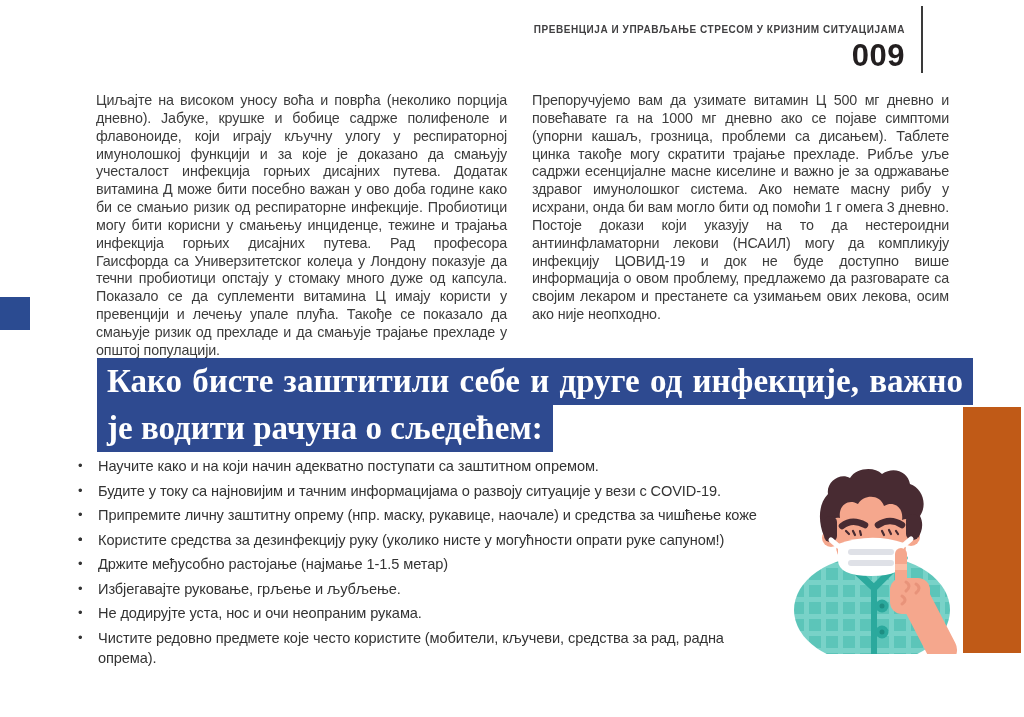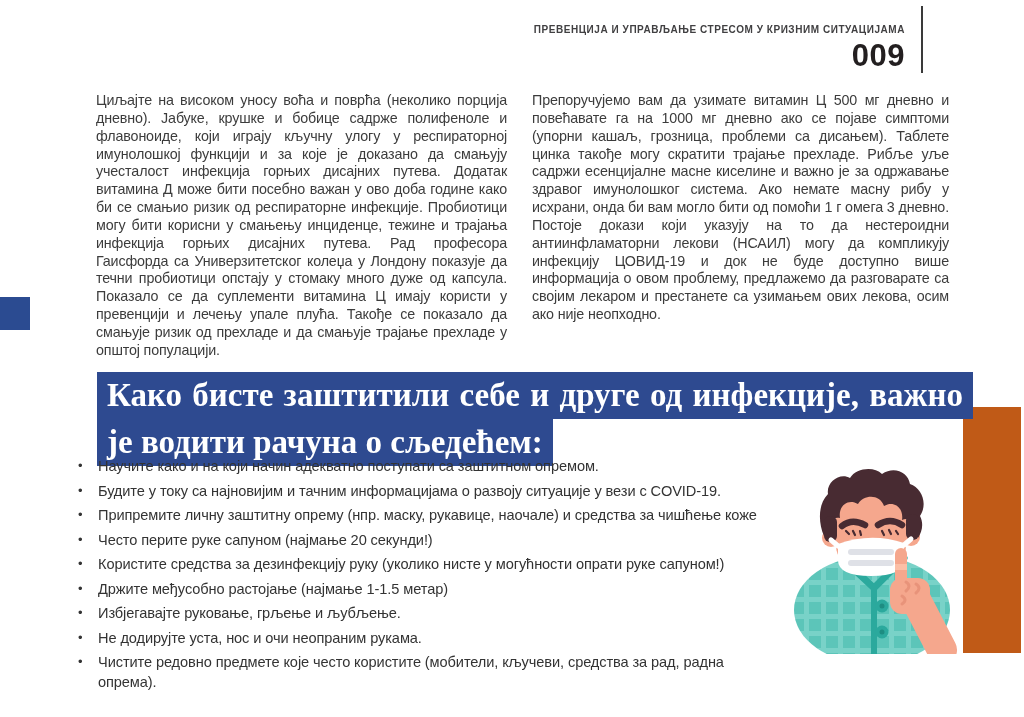--- a/index.html
+++ b/index.html
@@ -61,21 +61,21 @@
     color: #3c3c3c;
     text-align: justify;
     letter-spacing: -0.15px;
   }
   .col-left  { left: 72px;  width: 411px; margin-left: 24px; }
   .col-right { left: 504px; width: 417px; margin-left: 28px; }
 
   
   .banner {
     position: absolute;
-    left: 65px; top: 372px;
+    left: 65px; top: 358px;
     font-family: "Liberation Serif", serif;
     color: #ffffff;
     font-size: 33px;
     line-height: 47px;
     padding-left: 32px;
   }
   .banner-line {
     display: block;
     background: #2e4a90;
     padding: 0 10px;
@@ -150,21 +150,20 @@
         <span>Будите у току са најновијим и тачним информацијама о развоју ситуације у вези с COVID-19.</span>
       </li>
 
       <li>
         <span class="bullet-marker">•</span>
         <span>Припремите личну заштитну опрему (нпр. маску, рукавице, наочале) и средства за чишћење коже</span>
       </li>
 
       <li>
         <span class="bullet-marker">•</span>
-        <span>Често перите руке сапуном (најмање 20 секунди!)</span>
       </li>
 
       <li>
         <span class="bullet-marker">•</span>
         <span>Користите средства за дезинфекцију руку (уколико нисте у могућности опрати руке сапуном!)</span>
       </li>
 
       <li>
         <span class="bullet-marker">•</span>
         <span>Држите међусобно растојање (најмање 1-1.5 метар)</span>

